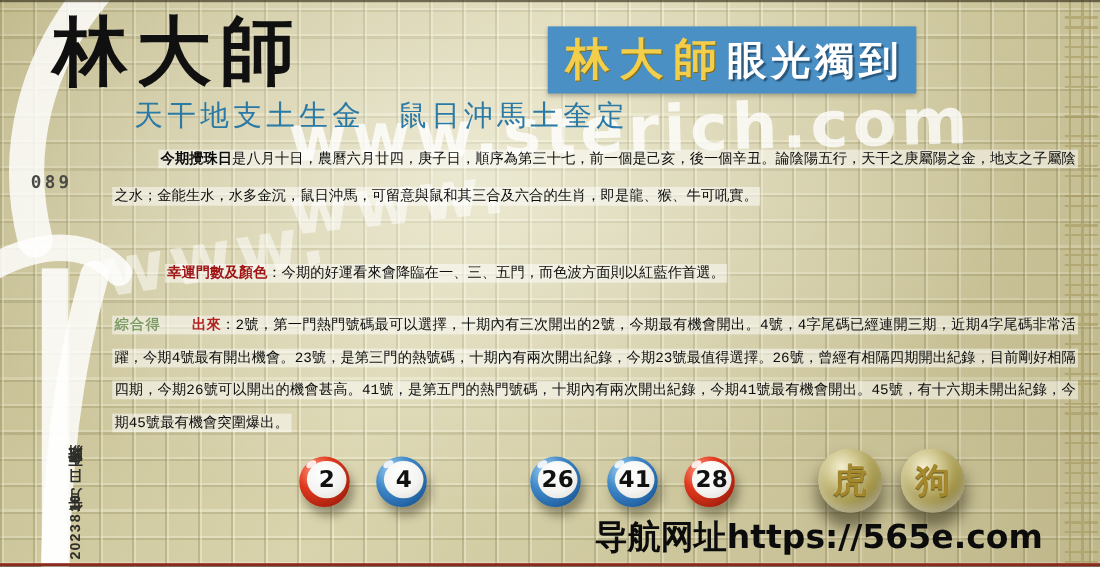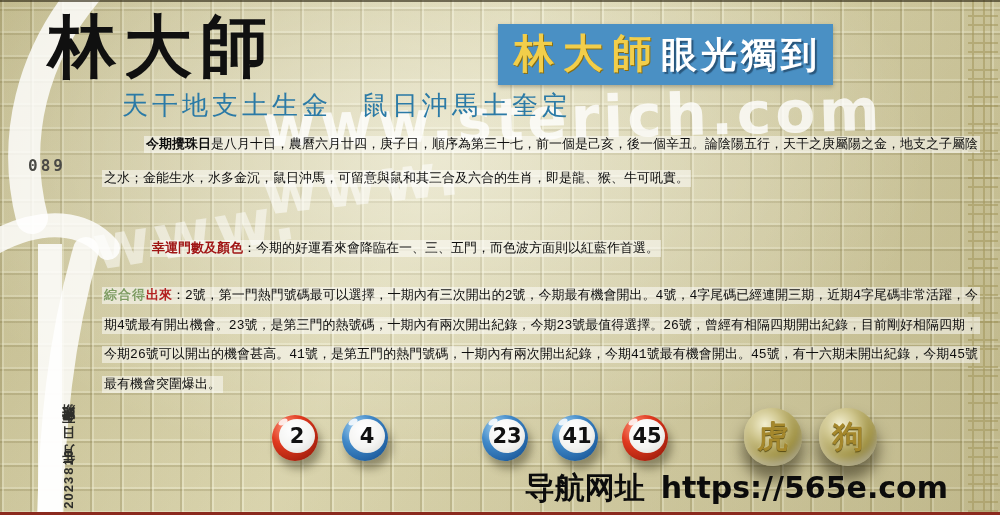--- a/index.html
+++ b/index.html
@@ -52,21 +52,21 @@
     font-weight:normal;font-size:26px;letter-spacing:4px;color:#2b7aa6;}
 
   .bodytext{font-family:Liberation Mono, monospace;font-size:13px;color:#0d0d0d;text-align:justify;z-index:4;}
   .paper{background:rgba(255,255,255,.5);box-decoration-break:clone;-webkit-box-decoration-break:clone;padding:1px 2px;}
 
   .p1{position:absolute;left:102px;top:128px;width:876px;line-height:34px;text-indent:42px;}
   .lucky{position:absolute;left:150px;top:234px;width:828px;line-height:30px;}
   .lucky-label{color:#a01515;font-weight:bold;}
   .summary{position:absolute;left:102px;top:281px;width:878px;line-height:29.5px;}
   .sum-green{color:#7f9c62;font-weight:bold;letter-spacing:1px;text-shadow:0 0 1px #fff;}
-  .sum-red{color:#b32020;font-weight:bold;}
+  .sum-red{color:#b32020;font-weight:bold;margin-left:28px;}
 
   .wish{position:absolute;left:114px;top:424px;z-index:4;font-family:"Liberation Serif",serif;
     font-weight:bold;font-size:21px;letter-spacing:2px;color:#cc3340;}
 
   .ball{position:absolute;top:415px;width:46px;height:46px;border-radius:50%;z-index:5;
     box-shadow:4px 8px 9px rgba(60,55,30,.45);}
   .ball-red{background:radial-gradient(circle at 32% 28%, #ff9a80 0%, #e0391f 38%, #b02410 72%, #7a1206 100%);}
   .ball-blue{background:radial-gradient(circle at 32% 28%, #a6d4f2 0%, #4189c8 38%, #2465a6 72%, #123e74 100%);}
   .ball .num{position:absolute;top:4px;right:3px;bottom:8px;left:7px;border-radius:50%;
     background:radial-gradient(circle at 40% 32%, #ffffff 0%, #f4f4f2 55%, #d9d9d4 100%);
@@ -77,21 +77,21 @@
 
   .zball{position:absolute;top:408px;width:58px;height:58px;border-radius:48% 52% 50% 50%;z-index:5;
     background:radial-gradient(circle at 36% 28%, #f2eecf 0%, #cfc68e 28%, #a09244 58%, #6b612a 82%, #4e461c 100%);
     box-shadow:0 12px 14px 2px rgba(45,40,18,.55), inset 0 -6px 10px rgba(255,255,255,.45);
     display:flex;align-items:center;justify-content:center;}
   .zball .zchar{font-family:"Liberation Serif",serif;font-weight:bold;font-size:31px;color:#a5882c;
     text-shadow:0 1px 1px #564a10, 0 0 2px rgba(255,250,220,.6);}
 
   .footer{position:absolute;right:52px;bottom:6px;z-index:6;font-family:"DejaVu Sans",sans-serif;
     font-weight:bold;font-size:30px;color:#0c0c0c;white-space:nowrap;}
-  .footer .url{margin-left:16px;}
+  .footer .url{margin-left:0;}
 </style>
 </head>
 <body>
 
 <div class="stage">
 
   <svg class="glyph" width="125" height="515" viewBox="0 0 125 515">
     <path d="M92,-15 C30,55 12,140 32,218" stroke="#ffffff" stroke-width="32" fill="none" stroke-linecap="round" opacity="0.82"></path>
     <path d="M-5,242 C45,216 85,222 108,248" stroke="#ffffff" stroke-width="24" fill="none" stroke-linecap="round" opacity="0.82"></path>
     <path d="M86,250 C60,340 52,430 50,520" stroke="#ffffff" stroke-width="26" fill="none" stroke-linecap="round" opacity="0.82"></path>
@@ -128,27 +128,27 @@
   </div>
 
 
   <div class="ball ball-red" style="left:272px">
       <span class="num">2</span>
     </div>
   <div class="ball ball-blue" style="left:342px">
       <span class="num">4</span>
     </div>
   <div class="ball ball-blue" style="left:482px">
-      <span class="num">23</span>
+      <span class="num">26</span>
     </div>
   <div class="ball ball-blue" style="left:552px">
       <span class="num">41</span>
     </div>
   <div class="ball ball-red" style="left:622px">
-      <span class="num">45</span>
+      <span class="num">28</span>
     </div>
 
   <div class="zball" style="left:744px">
       <span class="zchar">虎</span>
     </div>
   <div class="zball" style="left:819px">
       <span class="zchar">狗</span>
     </div>
 
   <div class="footer">

